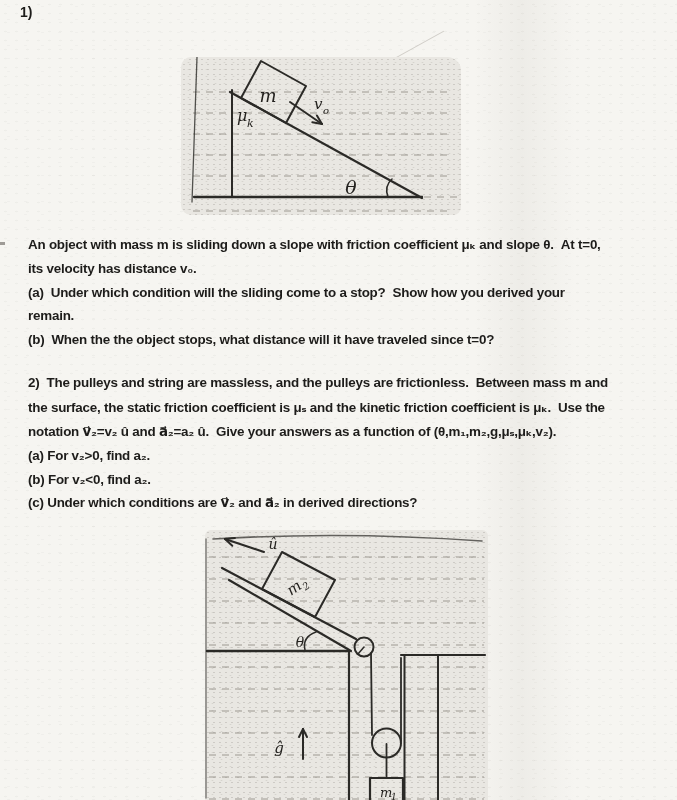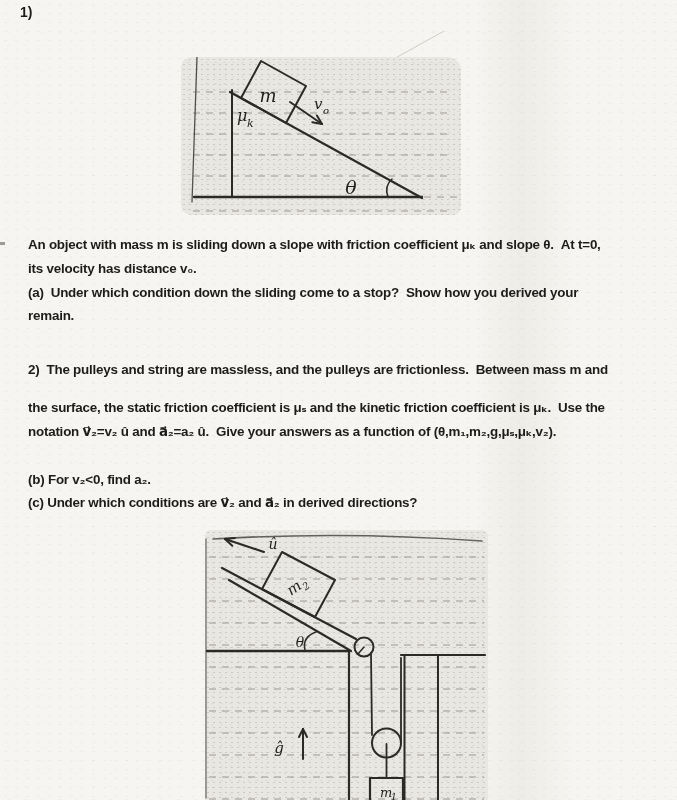--- a/index.html
+++ b/index.html
@@ -90,26 +90,28 @@
       <text class="hd" x="56" y="64" font-size="16">μ</text>
       <text class="hd" x="66" y="70" font-size="11">k</text>
       <text class="hd" x="133" y="52" font-size="15">v</text>
       <text class="hd" x="142" y="57" font-size="10">o</text>
       <text class="hd" x="170" y="137" font-size="19" text-anchor="middle">θ</text>
     </svg>
   </div>
 
   <div class="tl" style="top:237px">An object with mass m is sliding down a slope with friction coefficient μₖ and slope θ.  At t=0,</div>
   <div class="tl" style="top:261px">its velocity has distance v₀.</div>
-  <div class="tl" style="top:285px">(a)  Under which condition down the sliding come to a stop?  Show how you derived your</div>
+  <div class="tl" style="top:285px">(a)  Under which condition will the sliding come to a stop?  Show how you derived your</div>
   <div class="tl" style="top:308px">remain.</div>
+  <div class="tl" style="top:332px">(b)  When the the object stops, what distance will it have traveled since t=0?</div>
 
-  <div class="tl" style="top:362px">2)  The pulleys and string are massless, and the pulleys are frictionless.  Between mass m and</div>
+  <div class="tl" style="top:375px">2)  The pulleys and string are massless, and the pulleys are frictionless.  Between mass m and</div>
   <div class="tl" style="top:400px">the surface, the static friction coefficient is μₛ and the kinetic friction coefficient is μₖ.  Use the</div>
   <div class="tl" style="top:424px">notation v⃗₂=v₂ û and a⃗₂=a₂ û.  Give your answers as a function of (θ,m₁,m₂,g,μₛ,μₖ,v₂).</div>
+  <div class="tl" style="top:448px">(a) For v₂&gt;0, find a₂.</div>
   <div class="tl" style="top:472px">(b) For v₂&lt;0, find a₂.</div>
   <div class="tl" style="top:495px">(c) Under which conditions are v⃗₂ and a⃗₂ in derived directions?</div>
 
   <div class="paper d2">
     <svg width="283" height="270" viewBox="0 0 283 270">
 
       <g>
         <line class="ruled" x1="4" y1="27" x2="279" y2="27"></line>
         <line class="ruled" x1="4" y1="49" x2="279" y2="49"></line>
         <line class="ruled" x1="4" y1="71" x2="279" y2="71"></line>

